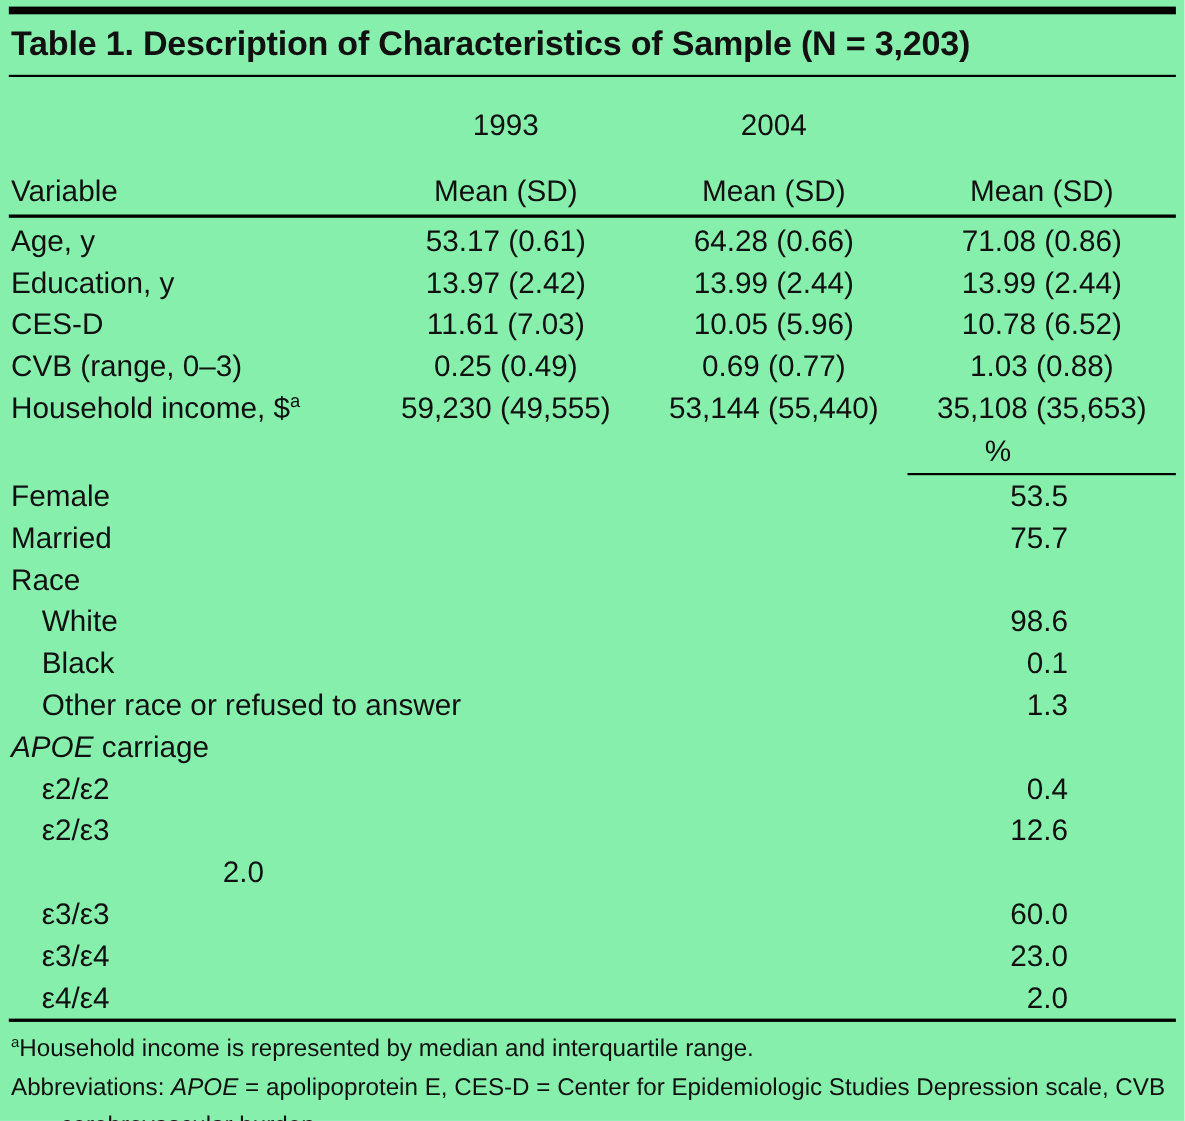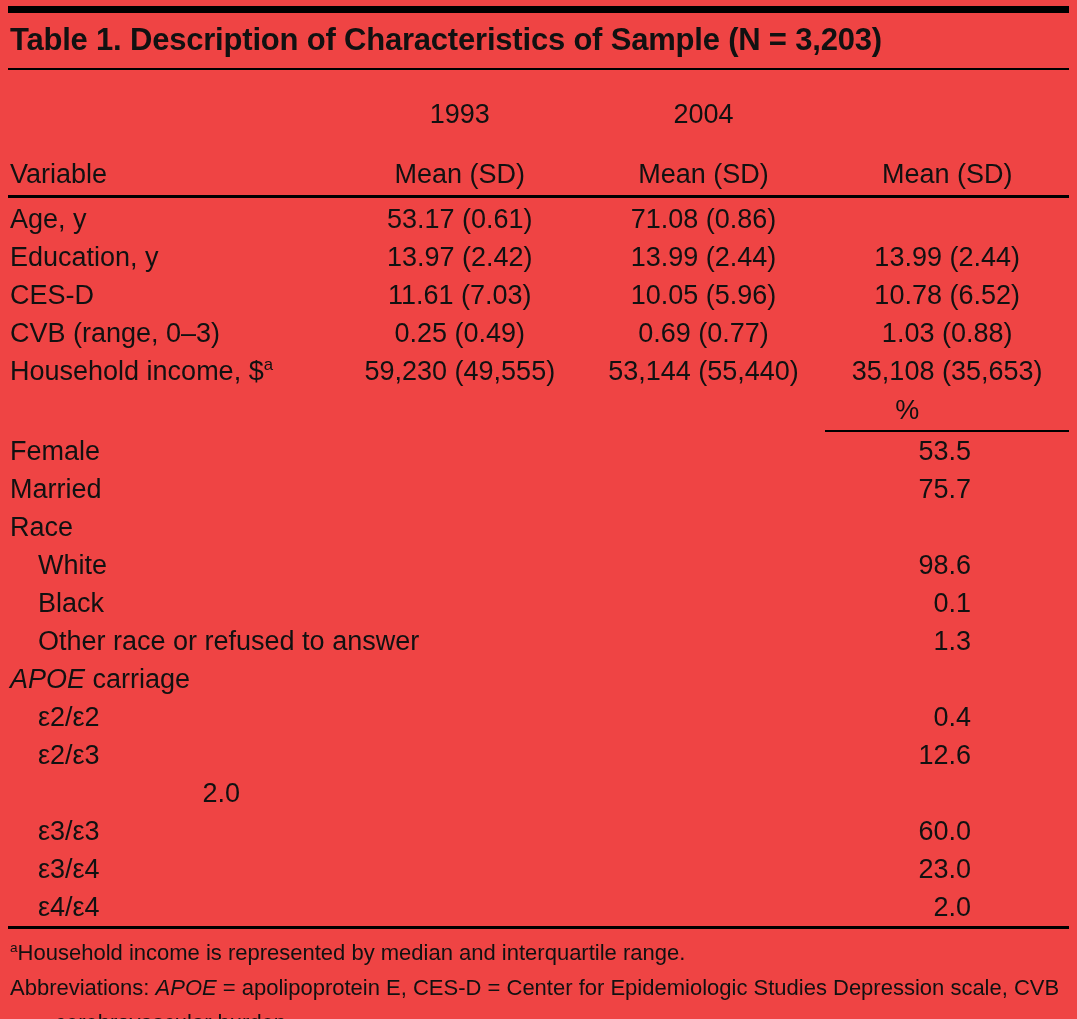--- a/index.html
+++ b/index.html
@@ -8,21 +8,21 @@
     background: #ffffff;
     color: #111111;
     font-family: "Liberation Sans", sans-serif;
   }
   .page {
     position: relative;
     width: 1077px;
     height: 1019px;
     box-sizing: border-box;
     padding: 6px 8px 0 8px;
-    background: #ef4444;
+    background: #86efac;
     overflow: hidden;
   }
   .rule-thick {
     height: 7px;
     background: #000000;
     width: 100%;
   }
   .rule-thin {
     height: 2px;
     background: #000000;
@@ -129,20 +129,21 @@
     </div>
   </div>
 
   <div class="rule-mid"></div>
 
   <div class="body-block">
 
     <div class="grid">
       <div class="cell var">Age, y</div>
       <div class="cell num">53.17 (0.61)</div>
+      <div class="cell num">64.28 (0.66)</div>
       <div class="cell num">71.08 (0.86)</div>
     </div>
 
     <div class="grid">
       <div class="cell var">Education, y</div>
       <div class="cell num">13.97 (2.42)</div>
       <div class="cell num">13.99 (2.44)</div>
       <div class="cell num">13.99 (2.44)</div>
     </div>
 

